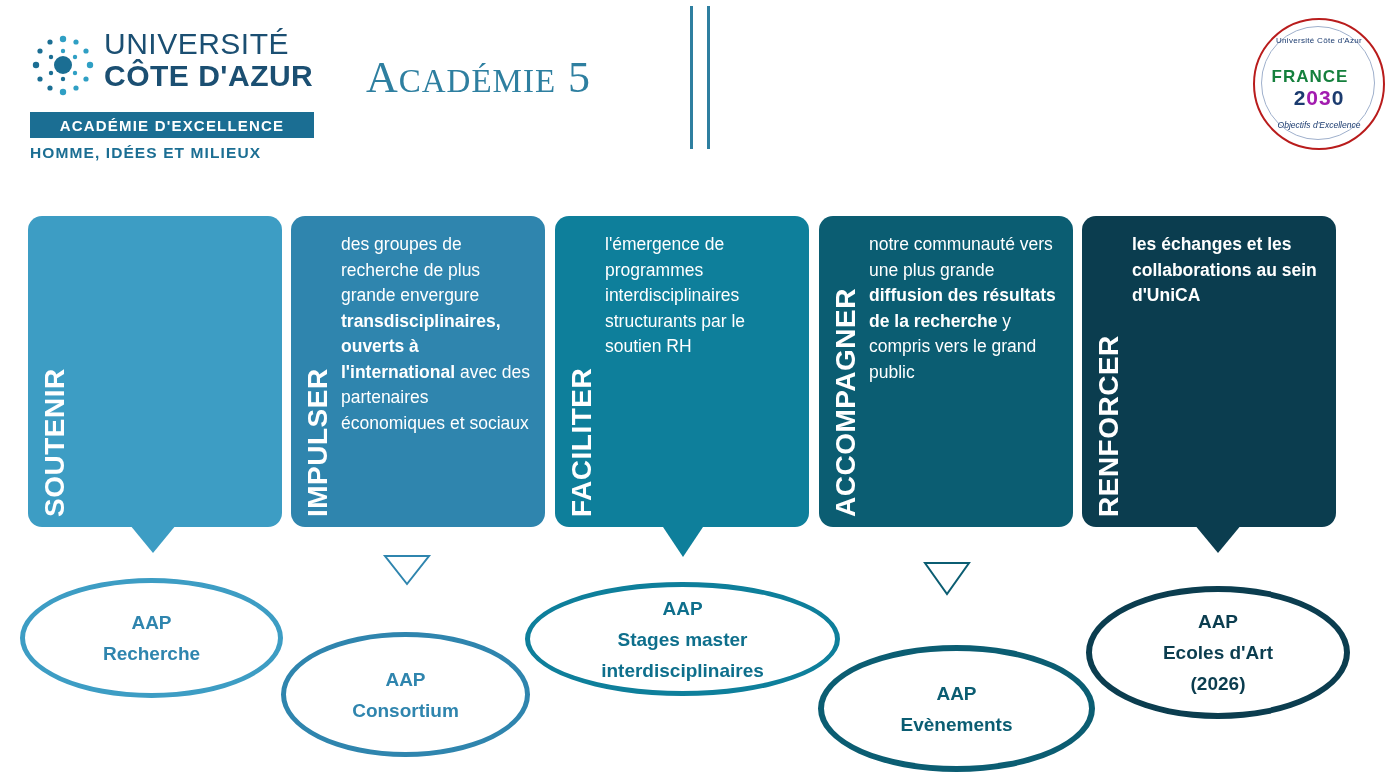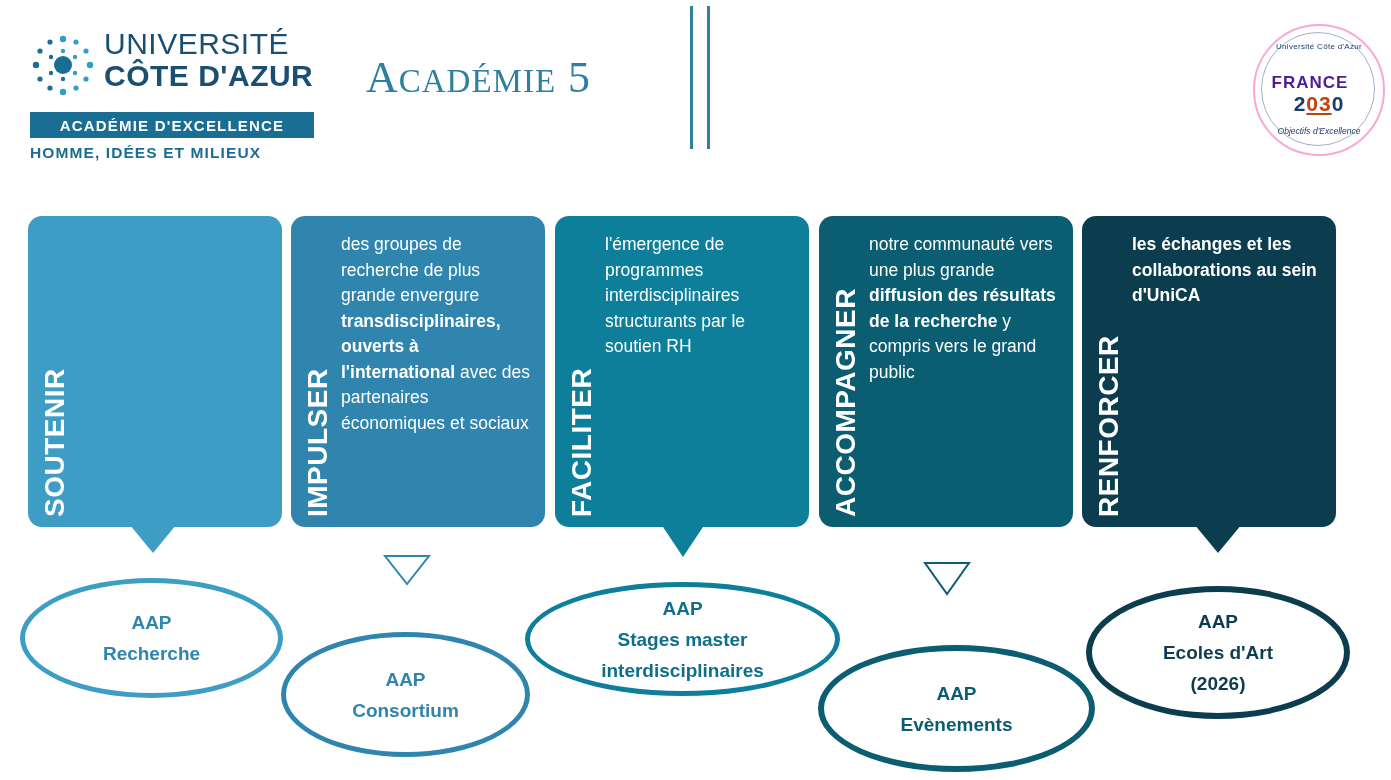--- a/index.html
+++ b/index.html
@@ -112,24 +112,24 @@
     width: 540px;
     font-size: 33px;
     font-weight: bold;
     color: #1b6e93;
     line-height: 41px;
   }
 
   
   #france-seal {
     position: absolute;
-    left: 1253px; top: 24px;
+    left: 1253px; top: 18px;
     width: 128px; height: 128px;
     border-radius: 50%;
-    border: 2px solid #f9a8d4;
+    border: 2px solid #b91c1c;
     background: #ffffff;
   }
   #france-seal .ring {
     position: absolute;
     left: 6px; top: 6px;
     width: 112px; height: 112px;
     border-radius: 50%;
     border: 1px solid #9fb0cc;
   }
   #seal-top {
@@ -141,34 +141,34 @@
     color: #1b3b6f;
     letter-spacing: 0.3px;
   }
   #seal-france {
     position: absolute;
     left: 0; top: 47px;
     width: 110px;
     text-align: center;
     font-size: 17px;
     font-weight: bold;
-    color: #4c1d95;
+    color: #15803d;
     letter-spacing: 1px;
   }
   #seal-2030 {
     position: absolute;
     left: 0; top: 66px;
     width: 128px;
     text-align: center;
     font-size: 21px;
     font-weight: bold;
     color: #1b3b6f;
     letter-spacing: 1px;
   }
-  #seal-2030 .red { color: #c2410c; text-decoration: underline; }
+  #seal-2030 .red { color: #a21caf; }
   #seal-bottom {
     position: absolute;
     left: 0; top: 100px;
     width: 128px;
     text-align: center;
     font-size: 8.5px;
     font-style: italic;
     color: #1b3b6f;
   }
 

